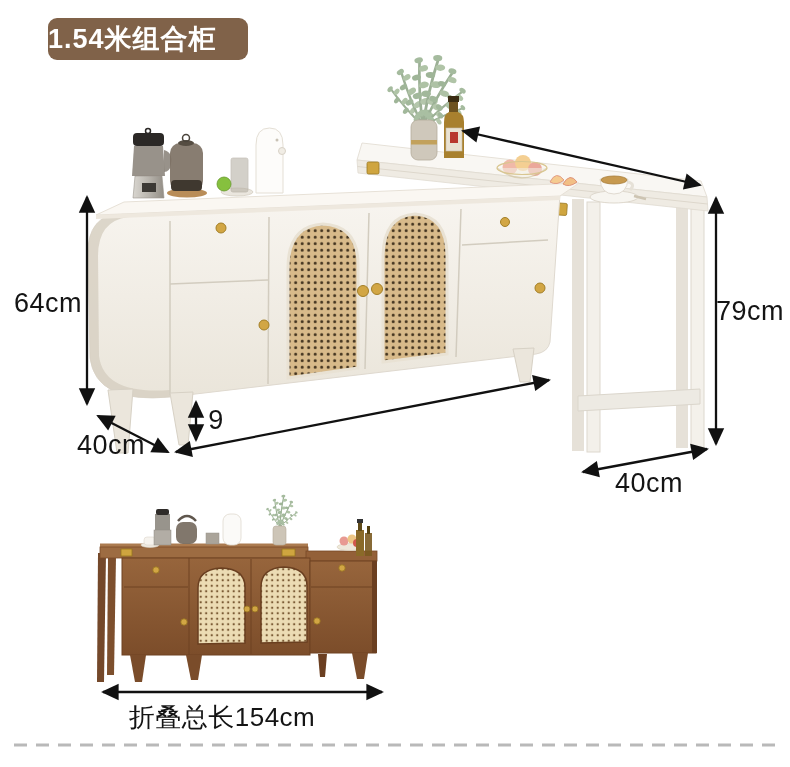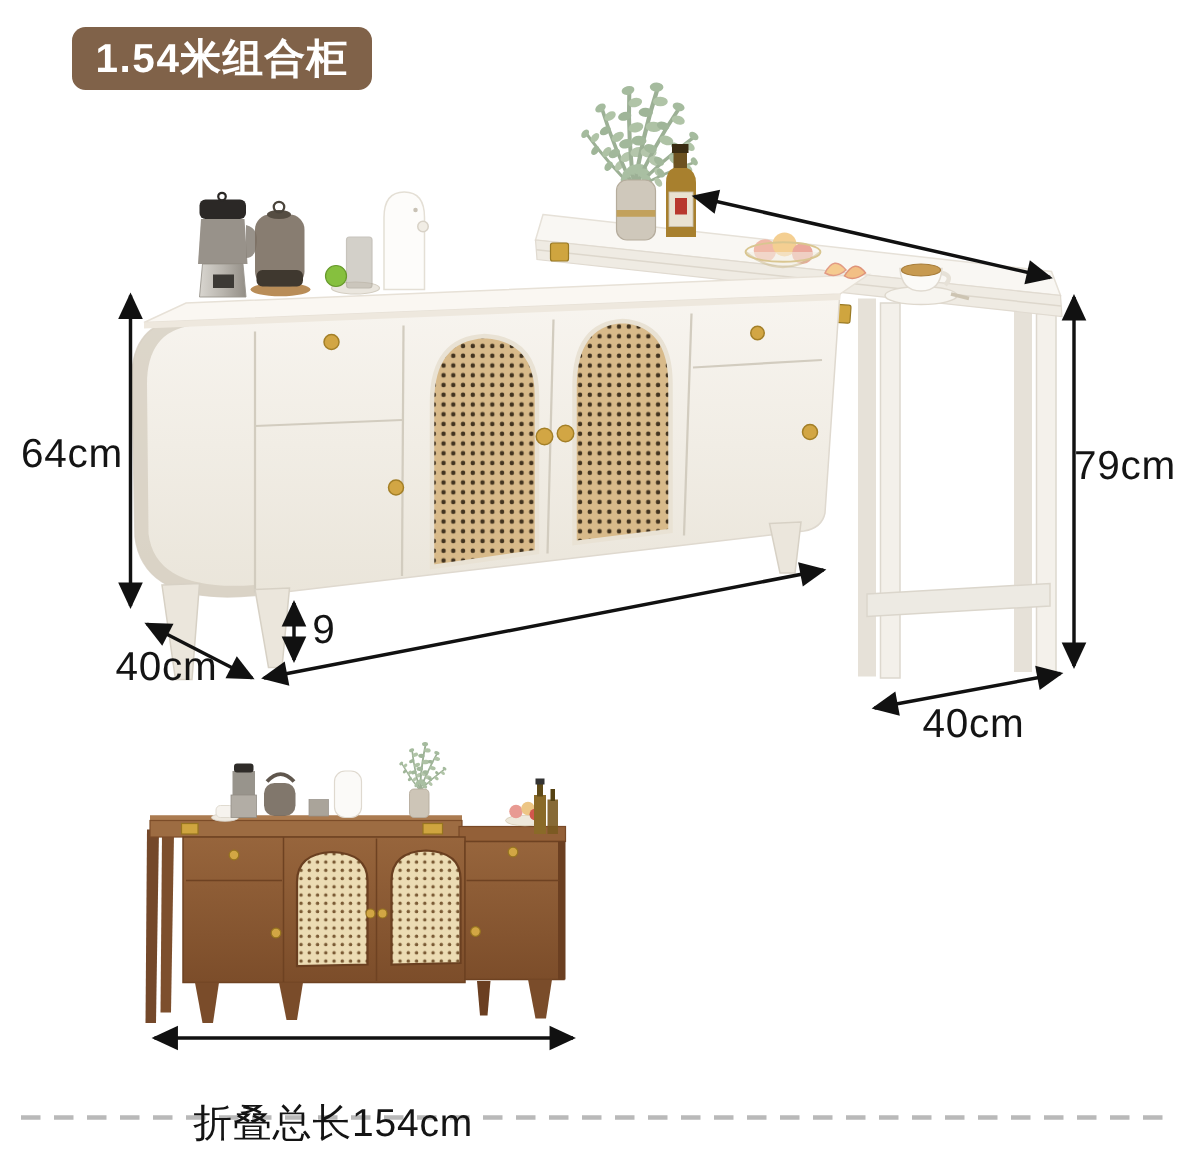--- a/index.html
+++ b/index.html
@@ -4,27 +4,27 @@
 <style>
   html,body { margin:0; padding:0; background:#ffffff; }
   .page {
     position:relative; width:790px; height:767px; background:#ffffff;
     font-family:"Liberation Sans", sans-serif; overflow:hidden;
   }
   svg.art { position:absolute; left:0; top:0; }
   .badge {
     position:absolute; left:48px; top:18px; width:200px; height:42px;
     background:#806249; color:#ffffff; font-size:27px; font-weight:bold;
-    text-align:center; line-height:42px; border-radius:9px; letter-spacing:1px;
+    line-height:42px; border-radius:9px; letter-spacing:1px;
   }
   .dim {
     position:absolute; transform:translate(-50%,-50%);
     font-size:27px; color:#141414; white-space:nowrap; letter-spacing:.5px;
   }
-  .dim.cjk { font-size:26px;margin-top:32px; }
+  .dim.cjk { font-size:26px; }
   #lbl-120 { left:575px; top:134px; }
   #lbl-64  { left:48px;  top:303px; }
   #lbl-40l { left:111px; top:445px; }
   #lbl-10  { left:216px; top:420px; }
   #lbl-140 { left:377px; top:437px; }
   #lbl-79  { left:750px; top:311px; }
   #lbl-40r { left:649px; top:483px; }
   #lbl-154 { left:222px; top:717px; }
 </style>
 </head>

